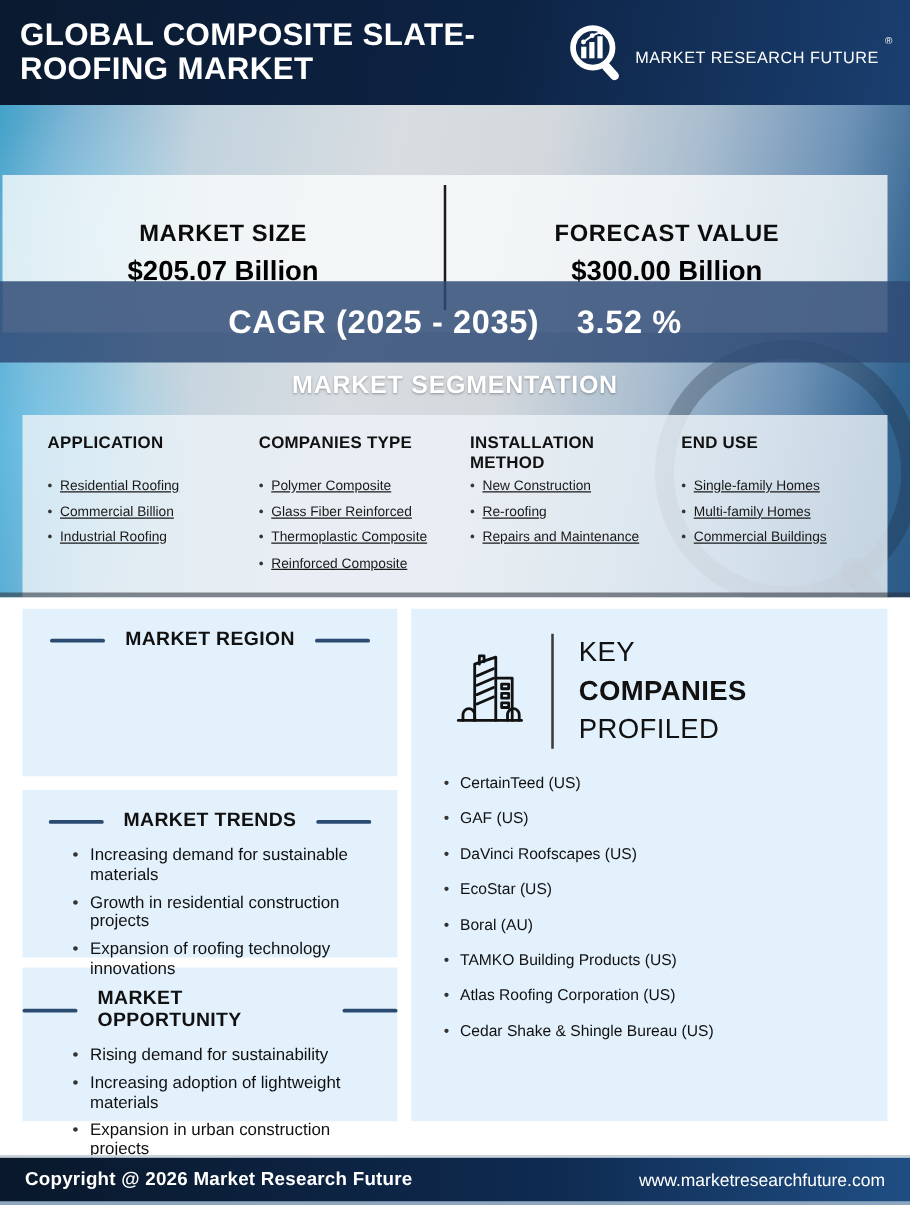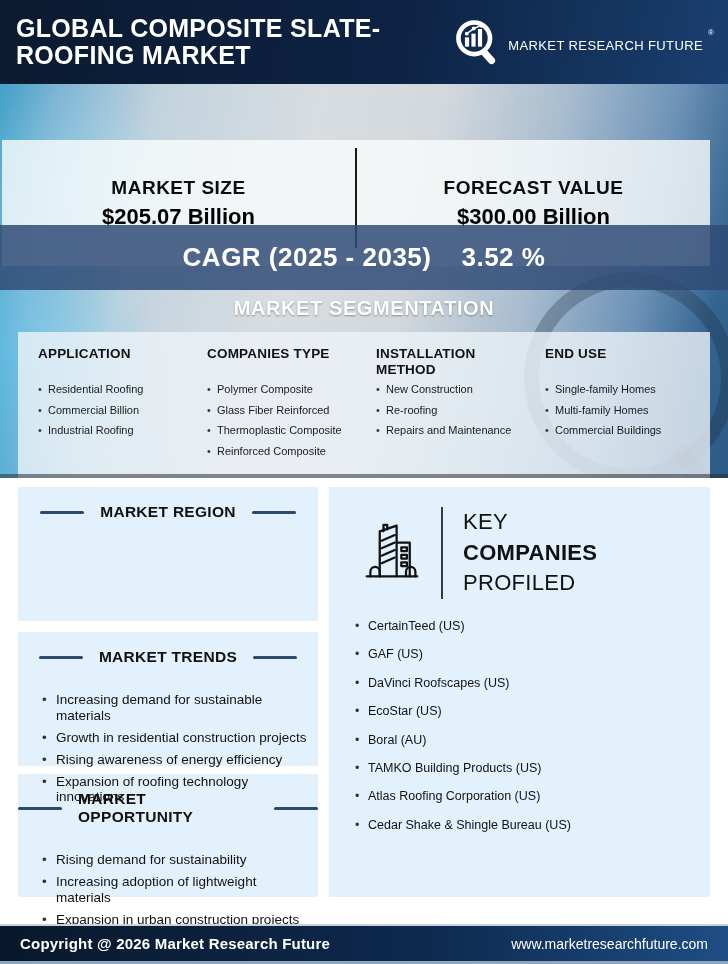--- a/index.html
+++ b/index.html
@@ -38,38 +38,38 @@
                color:#fff; font-weight:bold; font-size:26px; letter-spacing:.5px; }
 
   .seg-title { position:absolute; top:213px; width:100%; text-align:center; color:#fff;
                font-size:20px; font-weight:bold; letter-spacing:.6px; text-shadow:0 1px 2px rgba(0,0,0,.35); }
 
   .seg-panel { position:absolute; left:18px; right:18px; top:248px; height:146px;
                background:rgba(236,242,247,.80); display:grid; grid-template-columns:repeat(4,1fr);
                padding:14px 4px 0 20px; column-gap:8px; }
   .seg-col h4 { font-size:13.5px; font-weight:bold; color:#111; min-height:37px; max-width:125px;
                 line-height:1.2; letter-spacing:.2px; }
-  .seg-col ul { list-style:none; font-size:11px; color:#1a1a1a; }
+  .seg-col ul { list-style:none; font-size:11px; color:#1a1a1a;text-decoration:underline; }
   .seg-col li { position:relative; padding-left:10px; margin-bottom:8.5px; }
   .seg-col li::before { content:"\2022"; position:absolute; left:0; top:0; color:#333; }
 
   
   .lower { position:relative; height:430px; background:#fff; padding:9px 18px 0; display:flex; gap:11px; }
   .left-col { width:300px; flex:none; }
   .panel { background:#e3f1fd; }
   .region-panel { height:134px; margin-bottom:11px; }
   .trends-panel { height:134px; margin-bottom:8px; }
   .opp-panel { height:123px; }
   .right-col { flex:1; height:410px; }
 
   .panel-heading { display:flex; align-items:center; justify-content:center; gap:16px;
                    padding-top:16px; font-size:15.5px; font-weight:bold; color:#111; letter-spacing:.3px; }
   .dash { width:44px; height:3px; background:#2b4a70; border-radius:2px; flex:none; }
 
-  .bullet-list { list-style:none; margin-top:26px; padding:0 8px 0 24px; font-size:13.5px; color:#111; }
+  .bullet-list { list-style:none; margin-top:10px; padding:0 8px 0 40px; font-size:13.5px; color:#111; }
   .bullet-list li { position:relative; padding-left:14px; margin-bottom:6.5px; line-height:1.15; }
   .bullet-list li::before { content:"\2022"; position:absolute; left:0; top:0; color:#333; }
 
   .companies-head { display:flex; align-items:center; gap:20px; padding:20px 0 0 32px; }
   .building-icon svg { width:60px; height:66px; }
   .companies-divider { width:2px; height:92px; background:#3a3a3a; flex:none; }
   .companies-title { font-size:22px; color:#111; line-height:1.38; letter-spacing:.3px; }
   .companies-title span { display:block; }
   .companies-title .bold { font-weight:bold; }
   .companies-list { list-style:none; margin-top:20px; padding:0 6px 0 26px; font-size:12.5px; color:#111; }
@@ -182,21 +182,20 @@
 
       <div class="panel trends-panel">
         <div class="panel-heading">
           <span class="dash"></span>
           <span>MARKET TRENDS</span>
           <span class="dash"></span>
         </div>
         <ul class="bullet-list">
             <li>Increasing demand for sustainable materials</li>
             <li>Growth in residential construction projects</li>
-            <li>Rising awareness of energy efficiency</li>
             <li>Expansion of roofing technology innovations</li>
           </ul>
       </div>
 
       <div class="panel opp-panel">
         <div class="panel-heading">
           <span class="dash"></span>
           <span>MARKET OPPORTUNITY</span>
           <span class="dash"></span>
         </div>

